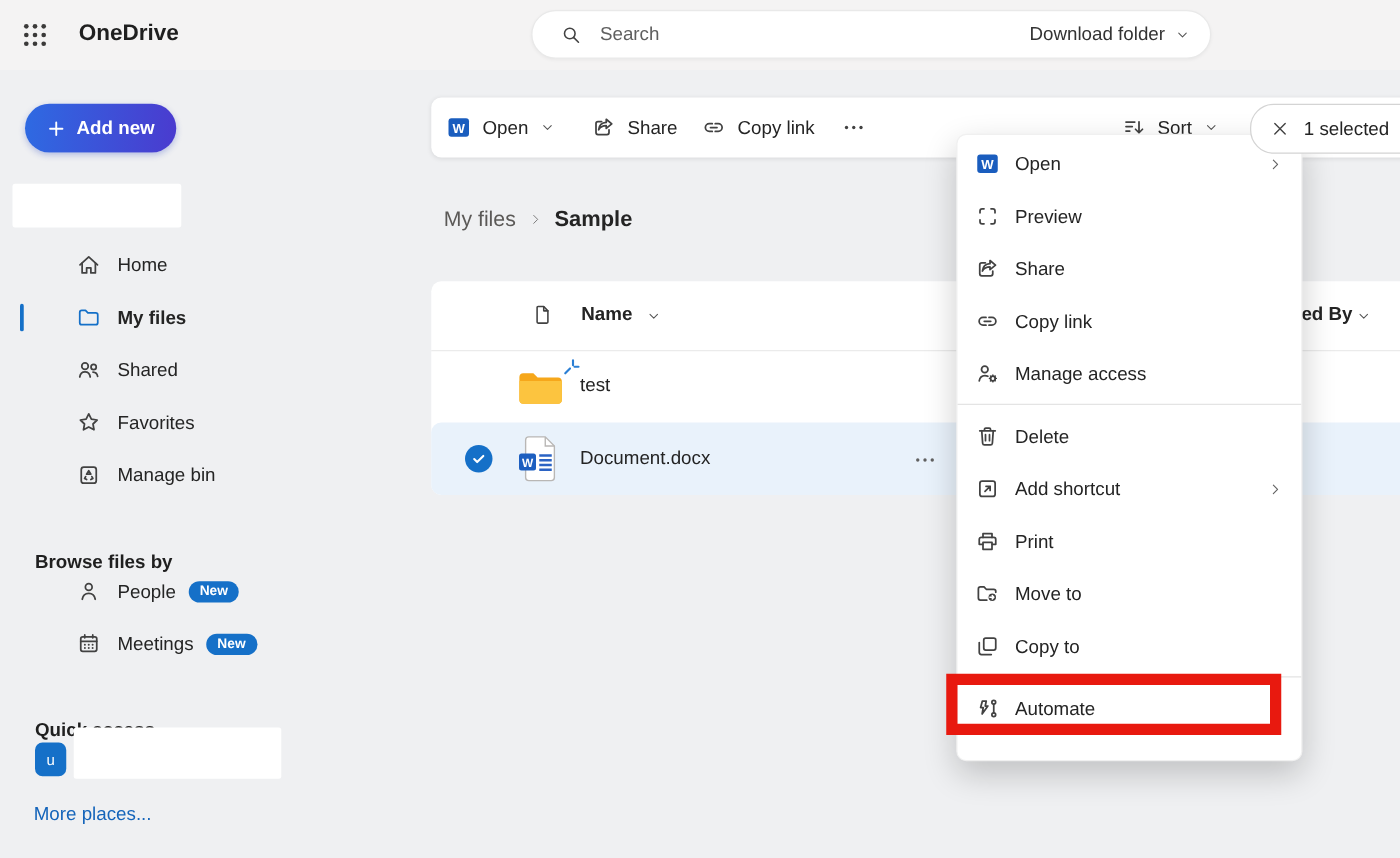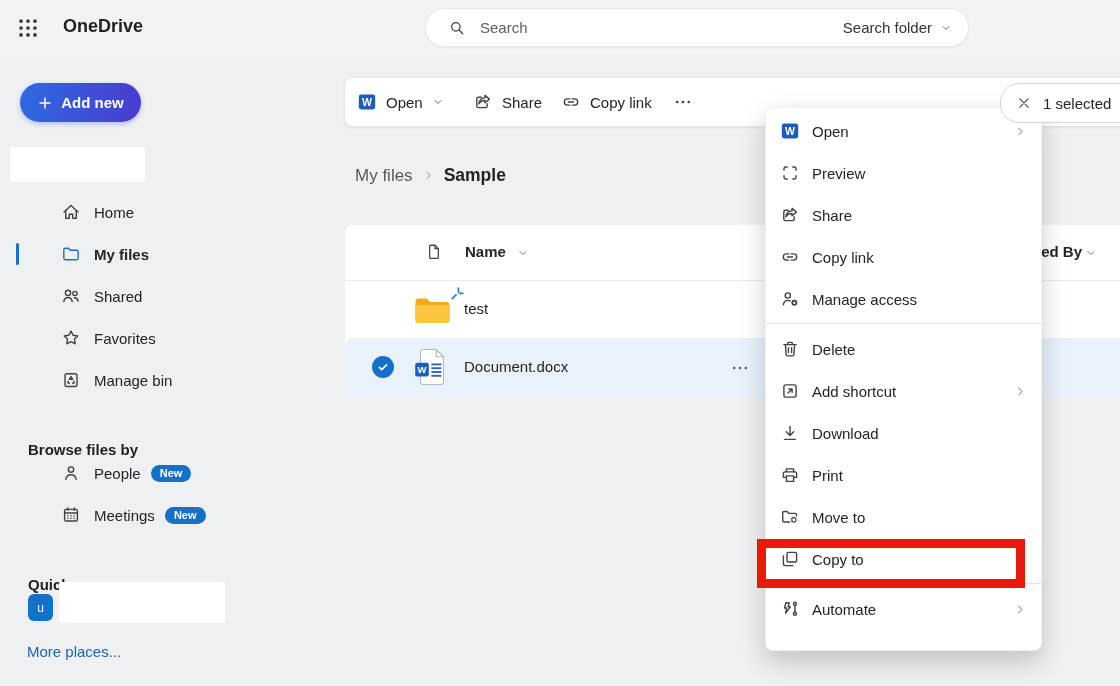--- a/index.html
+++ b/index.html
@@ -111,21 +111,21 @@
 <div class="abs app-title">OneDrive</div>
 <div class="abs searchbar">
   <span class="search-icon">
       <svg width="18" height="18" viewBox="0 0 20 20" fill="none" stroke="currentColor" stroke-width="1.4" stroke-linecap="round" stroke-linejoin="round">
         <circle cx="8.7" cy="8.7" r="4.7"></circle>
         <path d="M12.3 12.3 L16.4 16.4"></path>
       </svg>
     </span>
   <input placeholder="Search" style="">
   <span class="search-scope">
-    <span>Search folder</span>
+    <span>Download folder</span>
     <span class="chev">
         <svg width="12" height="12" viewBox="0 0 20 20" fill="none" stroke="currentColor" stroke-width="1.4" stroke-linecap="round" stroke-linejoin="round">
           <path d="M5 7.5l5 5 5-5"></path>
         </svg>
       </span>
   </span>
 </div>
 
 <div class="abs addnew">
   <span>
@@ -252,20 +252,33 @@
         </svg>
       </span>
     <span>Copy link</span>
   </div>
   <div class="tb-item tb-more">
     <span class="tico">
         <svg width="20" height="20" viewBox="0 0 20 20" fill="currentColor">
           <circle cx="4.2" cy="10" r="1.35"></circle>
           <circle cx="10" cy="10" r="1.35"></circle>
           <circle cx="15.8" cy="10" r="1.35"></circle>
+        </svg>
+      </span>
+  </div>
+  <div class="tb-item tb-sort">
+    <span class="tico">
+        <svg width="20" height="20" viewBox="0 0 20 20" fill="none" stroke="currentColor" stroke-width="1.4" stroke-linecap="round" stroke-linejoin="round">
+          <path d="M3.8 5.6h7M3.8 9.2h5M3.8 12.8h3M14.2 5.4v8.8m-2.8-2.8l2.8 2.8 2.8-2.8"></path>
+        </svg>
+      </span>
+    <span>Sort</span>
+    <span class="chev-s">
+        <svg width="12" height="12" viewBox="0 0 20 20" fill="none" stroke="currentColor" stroke-width="1.4" stroke-linecap="round" stroke-linejoin="round">
+          <path d="M5 7.5l5 5 5-5"></path>
         </svg>
       </span>
   </div>
 </div>
 
 <div class="abs sel-pill">
   <span class="x">
       <svg width="16" height="16" viewBox="0 0 20 20" fill="none" stroke="currentColor" stroke-width="1.4" stroke-linecap="round" stroke-linejoin="round">
         <path d="M4.8 4.8l10.4 10.4M15.2 4.8L4.8 15.2"></path>
       </svg>
@@ -427,29 +440,20 @@
       <span class="ctx-label">Add shortcut</span>
       <span class="ctx-chevron">
         <svg width="13" height="13" viewBox="0 0 20 20" fill="none" stroke="currentColor" stroke-width="1.4" stroke-linecap="round" stroke-linejoin="round">
           <path d="M7.2 4.8l5.2 5.2-5.2 5.2"></path>
         </svg>
       </span>
     </div>
     <div class="ctx-item">
       <span class="ctx-icon">
         <svg width="20" height="20" viewBox="0 0 20 20" fill="none" stroke="currentColor" stroke-width="1.4" stroke-linecap="round" stroke-linejoin="round">
-          <path d="M10 3.4v9.1m-3.7-3.7L10 12.5l3.7-3.7M4.5 16.4h11"></path>
-        </svg>
-      </span>
-      <span class="ctx-label">Download</span>
-
-    </div>
-    <div class="ctx-item">
-      <span class="ctx-icon">
-        <svg width="20" height="20" viewBox="0 0 20 20" fill="none" stroke="currentColor" stroke-width="1.4" stroke-linecap="round" stroke-linejoin="round">
           <path d="M6.4 6.9V3.9h7.2v3"></path>
           <path d="M6.2 12.4H3.4V8.5c0-.9.7-1.6 1.6-1.6h10c.9 0 1.6.7 1.6 1.6v3.9h-2.8"></path>
           <path d="M6.4 10.9h7.2v5.5H6.4z"></path>
         </svg>
       </span>
       <span class="ctx-label">Print</span>
 
     </div>
     <div class="ctx-item">
       <span class="ctx-icon">

